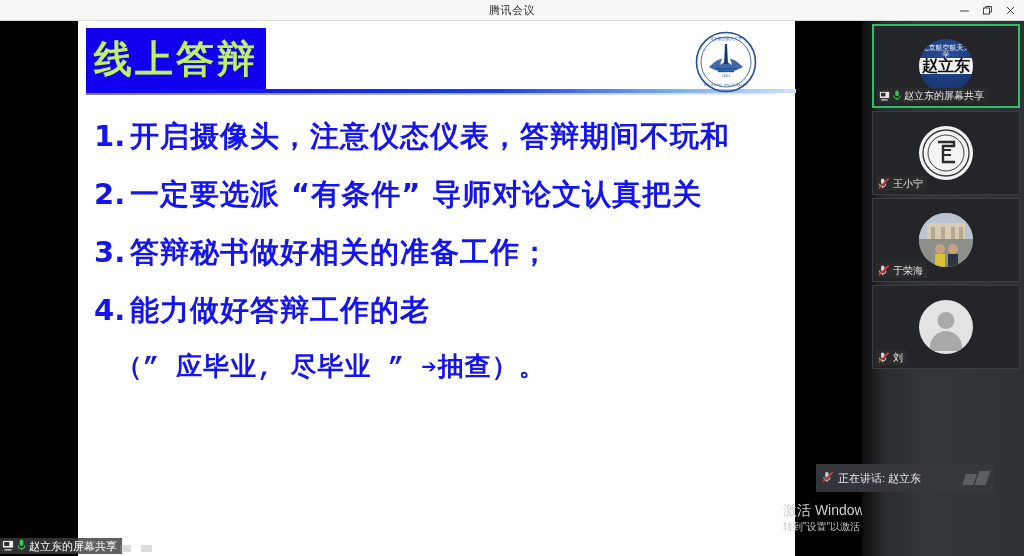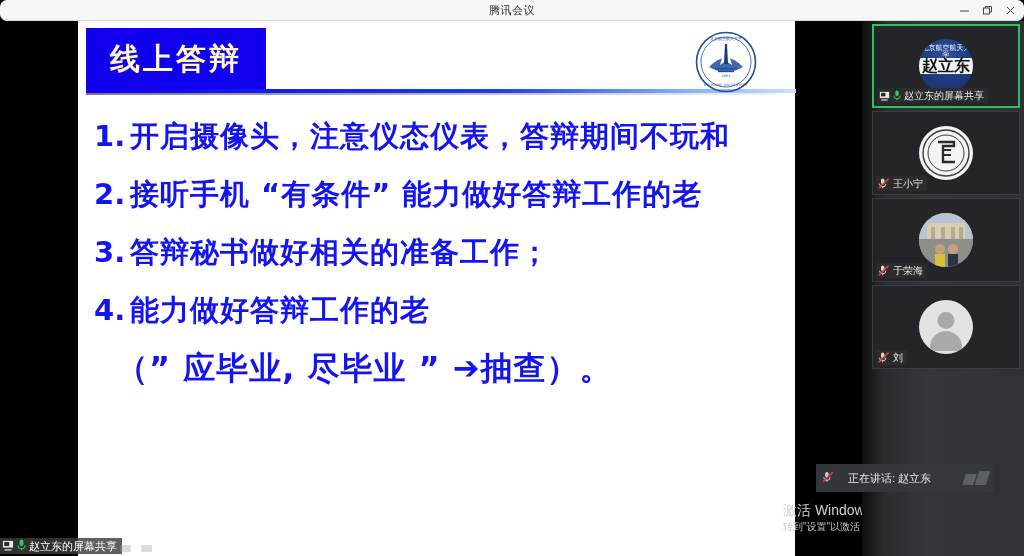--- a/index.html
+++ b/index.html
@@ -3,21 +3,21 @@
 <meta charset="utf-8">
 <style>
   * { margin:0; padding:0; box-sizing:border-box; }
   html,body { width:1024px; height:556px; overflow:hidden; background:#000; }
   body { font-family:"Liberation Sans","DejaVu Sans",sans-serif; }
 
   
   .titlebar{
     position:absolute; top:0; left:0; width:1024px; height:21px;
     background:#f7f7f7; border-bottom:1px solid #d8d8d8;
-    display:flex; align-items:center; justify-content:center;border-radius:7px;
+    display:flex; align-items:center; justify-content:center;
   }
   .titlebar-text{ font-size:11px; color:#2b2b2b; letter-spacing:.5px; }
   .win-controls{ position:absolute; right:2px; top:0; height:21px; display:flex; align-items:center; }
   .win-btn{
     width:23px; height:21px; display:flex; align-items:center; justify-content:center;
     font-size:11px; color:#444; line-height:1;
   }
 
   
   .stage{
@@ -33,21 +33,21 @@
     position:absolute; left:78px; top:0px; width:717px; height:535px;
     background:#ffffff;
   }
 
   
   .slide-banner{
     position:absolute; left:8px; top:7px; width:180px; height:63px;
     background:#1100ee; display:flex; align-items:center; justify-content:center;
   }
   .slide-banner-text{
-    color:#fef9c3; font-size:30px; font-weight:bold; letter-spacing:3px;
+    color:#bef264; font-size:38px; font-weight:bold; letter-spacing:3px;
     font-family:"DejaVu Sans","Liberation Sans",sans-serif;
   }
   .slide-rule{
     position:absolute; left:8px; top:68px; width:710px; height:4px;
     background:linear-gradient(to right,#1100ee 0%,#1a3fe8 58%,#79a8f0 82%,#cfe0fa 100%);
   }
   .slide-rule-shadow{
     position:absolute; left:8px; top:72px; width:690px; height:2px;
     background:linear-gradient(to right,#111 0%,#666 40%,#dfe8f7 100%); opacity:.55;
   }
@@ -61,21 +61,21 @@
   
   .slide-body{
     position:absolute; left:16px; top:86px; width:700px;
     color:#1414f0; font-weight:bold;
     font-family:"DejaVu Sans","Liberation Sans",sans-serif;
   }
   .li{ display:flex; font-size:29px; line-height:58px; white-space:nowrap; }
   .li-num{ width:36px; flex:0 0 36px; }
   .li-text{ flex:1; letter-spacing:1px; }
   .li-cont{ padding-left:36px; font-size:29px; line-height:58px; white-space:nowrap; letter-spacing:1px; }
-  .li-final{ padding-left:22px; font-size:32px; line-height:58px; white-space:nowrap; letter-spacing:1px; }
+  .li-final{ padding-left:22px; font-size:26px; line-height:58px; white-space:nowrap; letter-spacing:1px;font-family:Liberation Mono, monospace; }
 
   
   .watermark{
     position:absolute; left:705px; top:480px; width:150px; text-align:left;
     color:#c9c9c9; pointer-events:none;
   }
   .watermark .wm1{ font-size:14px; line-height:18px; color:#cfcfcf; }
   .watermark .wm2{ font-size:10px; line-height:15px; color:#c4c4c4; }
 
   
@@ -122,21 +122,21 @@
   }
   .tile-foot .nm{ color:#e8e8e8; font-size:10px; white-space:nowrap; }
   .host-badge{
     width:13px; height:13px; background:#e8821e; display:flex; align-items:center; justify-content:center;
   }
   .host-badge svg{ display:block; }
 
   
   .speak-toast{
     position:absolute; left:-46px; top:443px; width:178px; height:28px;
-    background:rgba(52,55,59,.96); display:flex; align-items:center; gap:14px; padding:0 6px;
+    background:rgba(52,55,59,.96); display:flex; align-items:center; gap:4px; padding:0 6px;
     border-radius:1px;
   }
   .speak-toast .txt{ color:#e9e9e9; font-size:11px; white-space:nowrap; }
   .speak-wave{ margin-left:auto; display:flex; align-items:flex-end; gap:2px; }
   .speak-wave i{ display:block; width:11px; height:11px; background:#5a6066; transform:skewX(-18deg); }
   .speak-wave i:nth-child(2){ height:14px; }
 
   
   .glyph{ display:inline-block; }
 </style>
@@ -194,21 +194,21 @@
 
       <div class="slide-body">
 
         <div class="li">
           <span class="li-num">1.</span>
           <span class="li-text">开启摄像头，注意仪态仪表，答辩期间不玩和</span>
         </div>
 
         <div class="li">
           <span class="li-num">2.</span>
-          <span class="li-text">接听手机 “有条件” 能力做好答辩工作的老</span>
+          <span class="li-text">一定要选派 “有条件” 导师对论文认真把关</span>
         </div>
 
         <div class="li">
           <span class="li-num">3.</span>
           <span class="li-text">答辩秘书做好相关的准备工作；</span>
         </div>
 
         <div class="li">
           <span class="li-num">4.</span>
           <span class="li-text">能力做好答辩工作的老</span>

